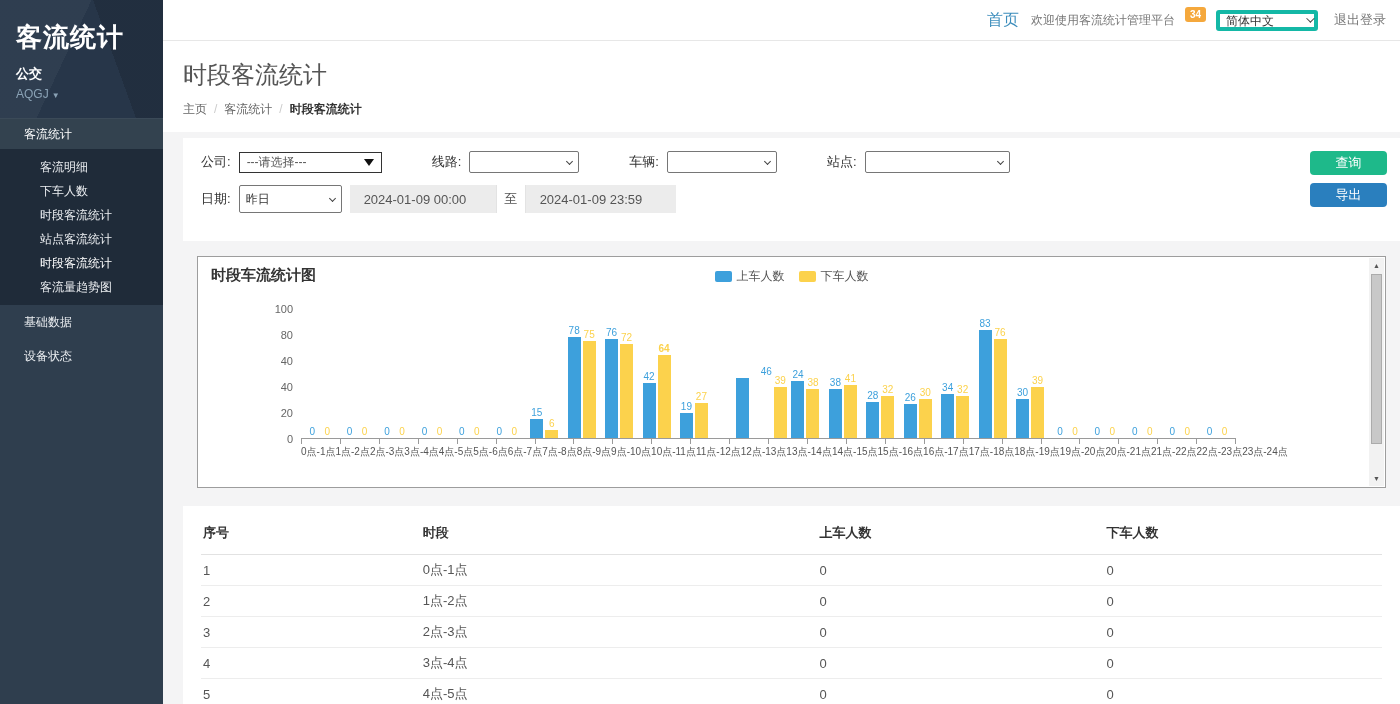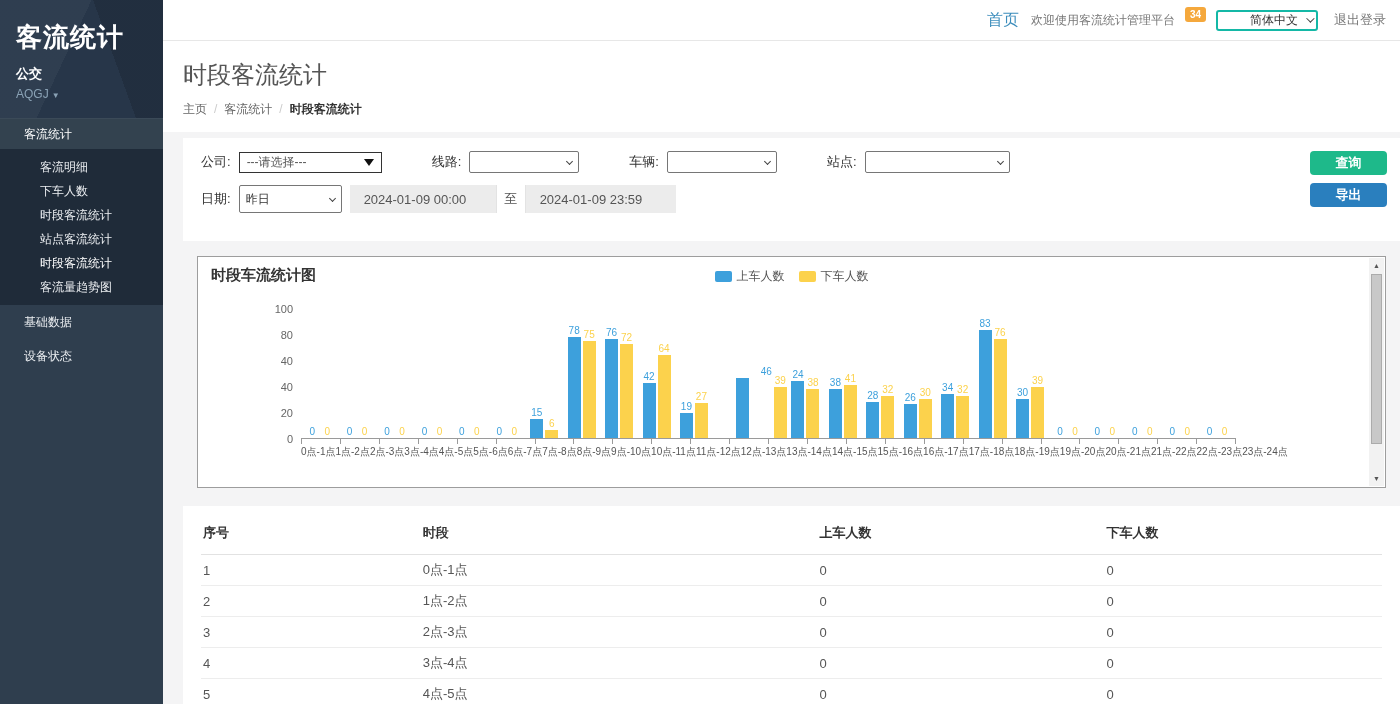--- a/index.html
+++ b/index.html
@@ -28,23 +28,23 @@
 
   
   .main { flex:1; display:flex; flex-direction:column; background:#f4f4f5; }
   .topbar { height:41px; background:#fff; border-bottom:1px solid #e7e7e7;
     display:flex; align-items:center; justify-content:flex-end; padding-right:14px; gap:10px; }
   .topbar .home-link { color:#3c8dbc; font-size:16px; cursor:pointer; margin-right:2px; }
   .topbar .welcome { color:#777; font-size:12px; }
   .topbar .badge { background:#f5a83c; color:#fff; font-size:10px; font-weight:bold; border-radius:3px;
     padding:2px 5px; position:relative; top:-6px; cursor:pointer; }
   .lang-wrap { position:relative; }
-  .lang-select { width:102px; height:21px; font-size:12px; color:#333; border:2px solid #14b8a6; border-radius:3px;
+  .lang-select { width:102px; height:21px; font-size:12px; color:#333; border:4px solid #14b8a6; border-radius:3px;
     background:#fff; padding:0 18px 0 6px; appearance:none; -webkit-appearance:none; cursor:pointer;
-    font-family:"Liberation Sans", sans-serif;text-align:right; }
+    font-family:"Liberation Sans", sans-serif; }
   .lang-wrap .chev { position:absolute; right:6px; top:7px; width:6px; height:6px; border-right:1.5px solid #444;
     border-bottom:1.5px solid #444; transform:rotate(45deg) translateY(-2px); pointer-events:none; }
   .topbar .logout { color:#777; font-size:13px; cursor:pointer; margin-left:6px; }
 
   .content-header { background:#fff; padding:18px 0 14px 20px; }
   .page-title { font-size:24px; font-weight:normal; color:#555; }
   .breadcrumb { margin-top:10px; font-size:12px; color:#999; }
   .breadcrumb .crumb { color:#666; cursor:pointer; }
   .breadcrumb .crumb.last { color:#333; font-weight:bold; cursor:default; }
   .breadcrumb .sep { color:#ccc; margin:0 7px; }
@@ -68,21 +68,21 @@
     border-bottom:1.5px solid #444; transform:rotate(45deg); pointer-events:none; }
   .w110 { width:110px; } .w145 { width:145px; } .w103 { width:103px; height:28px; }
   .date-input { height:28px; background:#ececec; border:none; font-size:13px; color:#555; padding:0 14px;
     display:flex; align-items:center; }
   .date-start { width:146px; margin-left:8px; }
   .date-sep { height:28px; width:30px; background:#fff; border:1px solid #e3e3e3; border-top:none; border-bottom:none;
     display:flex; align-items:center; justify-content:center; font-size:13px; color:#555; }
   .date-end { width:150px; }
   .btn-col { position:absolute; right:13px; top:13px; display:flex; flex-direction:column; gap:8px; }
   .btn { width:77px; height:24px; border:none; border-radius:4px; color:#fff; font-size:13px; cursor:pointer;
-    font-family:"Liberation Sans", sans-serif;font-weight:bold; }
+    font-family:"Liberation Sans", sans-serif; }
 
   
   .chart-outer { margin:15px 14px 0 14px; }
   .chart-panel { position:relative; background:#fff; border:1px solid #9d9d9d; height:232px; }
   .chart-title { position:absolute; left:13px; top:9px; font-size:15px; font-weight:bold; color:#333; }
   .legend { position:absolute; left:50%; transform:translateX(-50%); top:11px; display:flex; gap:14px; }
   .legend-item { display:flex; align-items:center; gap:5px; cursor:pointer; }
   .legend-swatch { width:17px; height:11px; border-radius:2px; }
   .legend-label { font-size:12px; color:#555; }
   .chart-body { position:absolute; left:0; top:52px; display:flex; }
@@ -315,21 +315,21 @@
                       <div class="bar-val" style="color: rgb(252, 210, 76);">72</div>
                       <div class="bar" style="background: rgb(252, 210, 76); height: 93.6px;"></div>
                     </div>
                   </div>
                   <div class="group">
                     <div class="bar-col">
                       <div class="bar-val" style="color: rgb(61, 160, 220);">42</div>
                       <div class="bar" style="background: rgb(61, 160, 220); height: 54.6px;"></div>
                     </div>
                     <div class="bar-col">
-                      <div class="bar-val" style="color: rgb(252, 210, 76);">64</div>
+                      <div class="bar-val" style="color: rgb(252, 210, 76); font-weight: bold;">64</div>
                       <div class="bar" style="background: rgb(252, 210, 76); height: 83.2px;"></div>
                     </div>
                   </div>
                   <div class="group">
                     <div class="bar-col">
                       <div class="bar-val" style="color: rgb(61, 160, 220);">19</div>
                       <div class="bar" style="background: rgb(61, 160, 220); height: 24.7px;"></div>
                     </div>
                     <div class="bar-col">
                       <div class="bar-val" style="color: rgb(252, 210, 76);">27</div>

